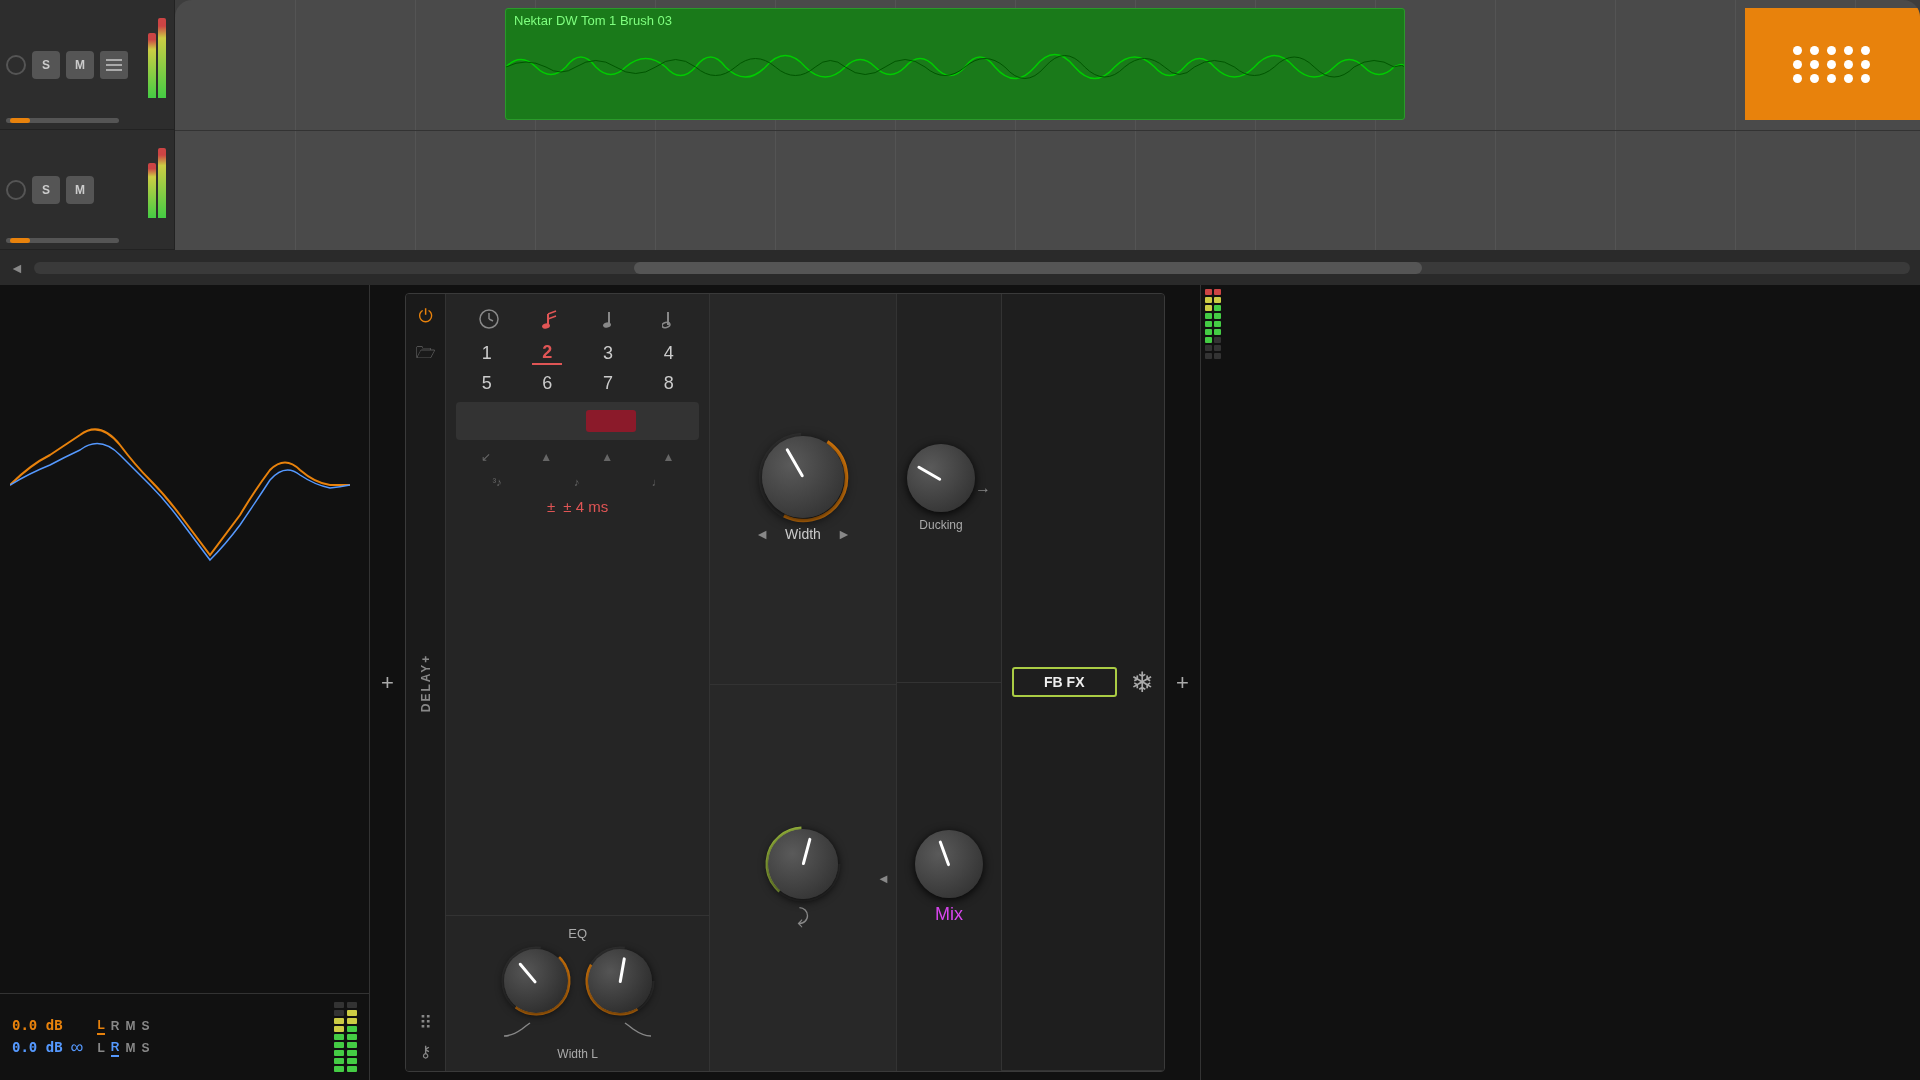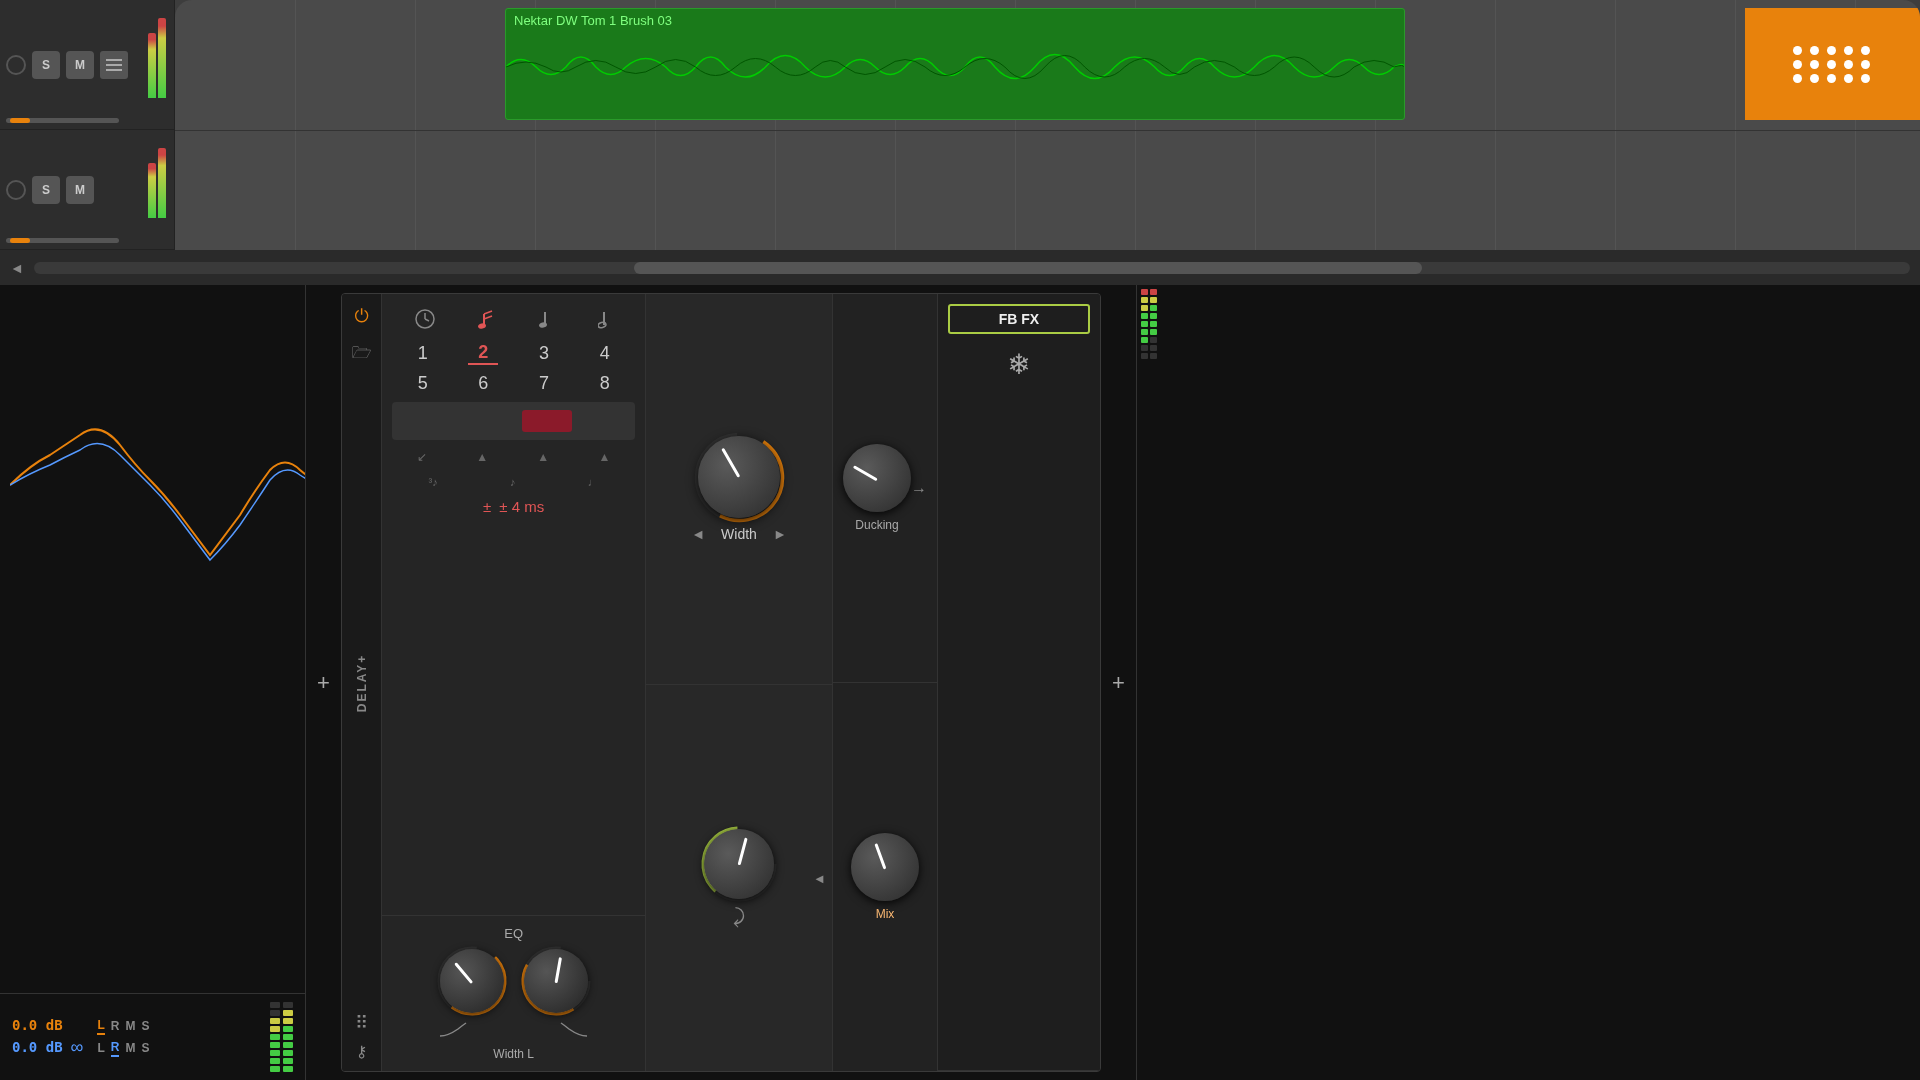--- a/index.html
+++ b/index.html
@@ -116,21 +116,21 @@
     <div style="color:#888;font-size:14px;cursor:pointer;">◄</div>
     <div style="flex:1;height:12px;background:#3a3a3a;border-radius:6px;position:relative;">
       <div style="position:absolute;left:32%;width:42%;height:100%;background:#555;border-radius:6px;cursor:grab;"></div>
     </div>
   </div>
 
 </div>
 
 <div style="position:absolute;top:285px;left:0;right:0;bottom:0;background:#111;display:flex;">
 
-  <div style="width:306px;background:#111;border-right:1px solid #333;display:flex;flex-direction:column;">
+  <div style="width:370px;background:#111;border-right:1px solid #333;display:flex;flex-direction:column;">
 
     <div style="flex:1;background:#111;position:relative;overflow:hidden;">
       <svg width="340" height="360" style="position:absolute;top:20px;left:10px;">
 
         <path d="M0,180 Q20,160 40,150 Q55,140 70,130 Q90,115 110,140 Q125,160 140,175 Q155,190 170,210 Q185,230 200,250 Q215,230 230,210 Q245,185 260,165 Q275,150 290,165 Q305,178 320,180 Q330,180 340,180" stroke="#e8820c" stroke-width="2" fill="none"></path>
 
         <path d="M0,180 Q20,168 40,160 Q55,152 70,145 Q90,130 110,150 Q125,165 140,180 Q155,195 170,215 Q185,235 200,255 Q215,240 230,220 Q245,198 260,175 Q275,158 290,170 Q305,180 320,183 Q330,182 340,180" stroke="#5599ff" stroke-width="1.5" fill="none"></path>
       </svg>
     </div>
 
@@ -365,29 +365,29 @@
 
         <div style="color:#888;font-size:16px;">→</div>
 
       </div>
 
       <div style="flex:1;display:flex;align-items:center;justify-content:center;padding:10px;">
         <div style="display:flex;flex-direction:column;align-items:center;gap:6px;">
           <div style="width:68px;height:68px;border-radius:50%;background:radial-gradient(circle at 35% 35%, #5a5a5a, #2a2a2a);box-shadow:0 2px 10px rgba(0,0,0,0.9);cursor:pointer;position:relative;">
             <div style="position:absolute;width:3px;height:27px;background:white;top:9px;left:50%;transform:translateX(-50%) rotate(-20deg);transform-origin:bottom center;border-radius:2px;"></div>
           </div>
-          <div style="color:#fdba74;font-size:12px;">Mix</div>
+          <div style="color:#d946ef;font-size:18px;">Mix</div>
         </div>
       </div>
 
     </div>
 
     <div style="width:170px;background:#1e1e1e;border-left:1px solid #333;display:flex;flex-direction:column;">
 
-      <div style="flex:1;border-bottom:1px solid #333;display:flex;flex-direction:column;align-items:center;justify-content:flex-start;padding:10px;gap:14px;">
+      <div style="flex:1;border-bottom:1px solid #333;display:flex;flex-direction:row;align-items:center;justify-content:space-between;padding:10px;gap:14px;">
 
         <div style="border:2px solid #aacc44;border-radius:3px;text-align:center;padding:4px 20px;width:100%;">
           <span style="color:#eee;font-size:14px;font-weight:bold;">FB FX</span>
         </div>
 
         <div style="color:#aaa;font-size:28px;cursor:pointer;">❄</div>
 
       </div>
 
 

